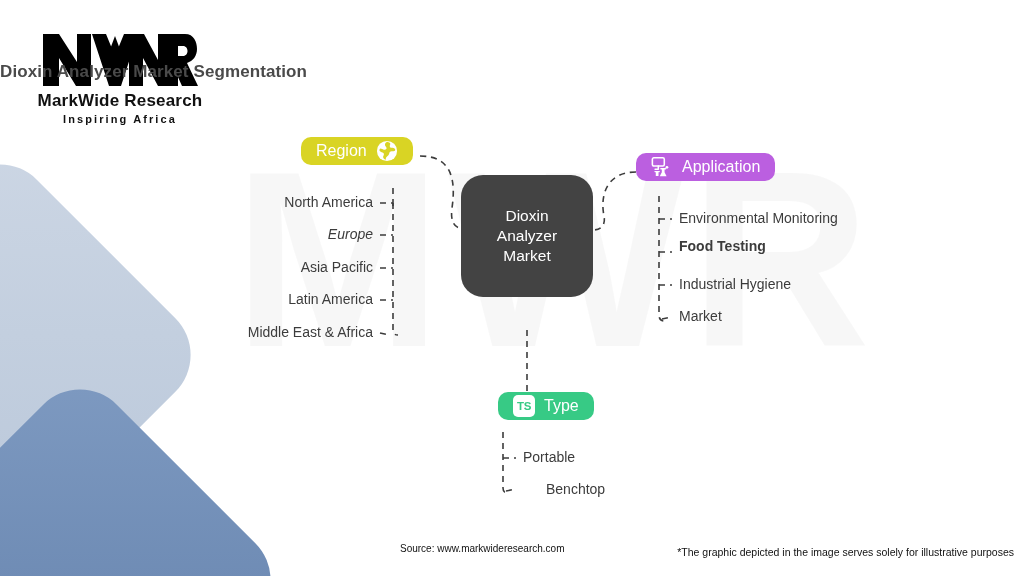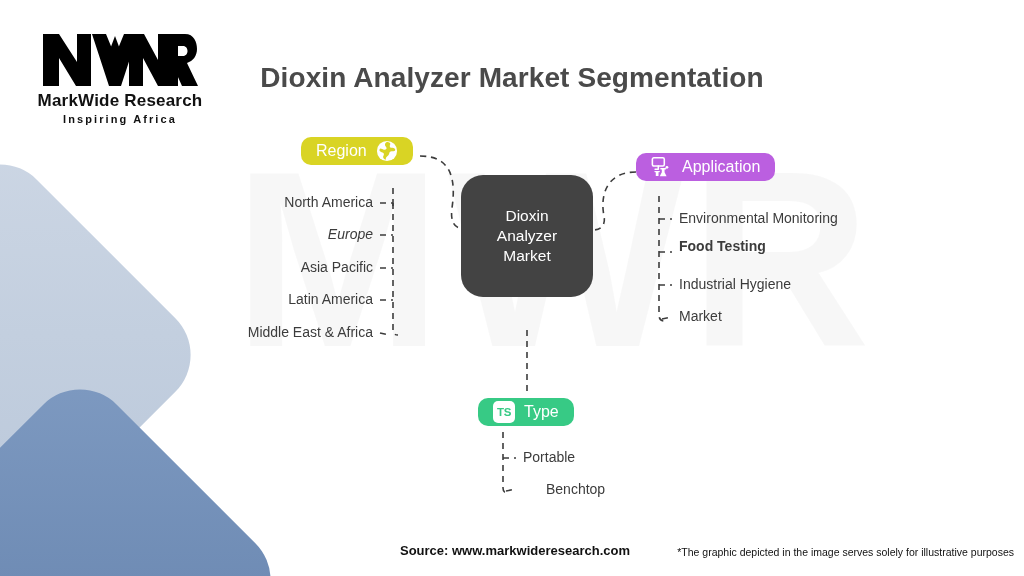--- a/index.html
+++ b/index.html
@@ -56,22 +56,21 @@
     font-weight:bold;
     letter-spacing:2.1px;
     color:#111;
     margin-top:2px;
   }
 
   
   .page-title {
     position:absolute;
     left:0; right:0; top:62px;
-    text-align:center;
-    font-size:28px;
+    font-size:17px;
     font-weight:bold;
     color:#4a4a4a;
     z-index:5;
     letter-spacing:.1px;
   }
 
   
   .diagram { position:absolute; inset:0; z-index:3; }
   .connectors { position:absolute; inset:0; width:1024px; height:576px; z-index:2; }
 
@@ -103,21 +102,21 @@
     height:28px;
     padding:0 15px;
     border-radius:10px;
     color:#fff;
     font-size:16px;
     z-index:6;
     white-space:nowrap;
   }
   .pill-region     { left:301px; top:137px; background:#d9d424; }
   .pill-application{ left:636px; top:153px; background:#bb5fe0; }
-  .pill-type       { left:478px; top:392px; background:#37ca85;margin-top:6px; }
+  .pill-type       { left:498px; top:392px; background:#37ca85; }
 
   .pill-icon { width:22px; height:22px; display:block; flex:0 0 auto; }
 
   .ts-icon {
     width:22px; height:22px;
     background:#ffffff;
     border-radius:5px;
     display:flex; align-items:center; justify-content:center;
     font-size:11.5px; font-weight:bold;
     color:#37ca85;
@@ -132,22 +131,22 @@
     color:#3c3c3c;
     white-space:nowrap;
     z-index:5;
   }
   .leaf-right { text-align:right; }
 
   
   .source {
     position:absolute;
     left:400px; top:543px;
-    font-size:13px;
-    font-weight:bold;
+    font-size:10px;
+    font-weight:normal;
     color:#111;
     z-index:6;
   }
   .disclaimer {
     position:absolute;
     right:10px; top:546px;
     font-size:10.5px;
     color:#111;
     z-index:6;
   }

